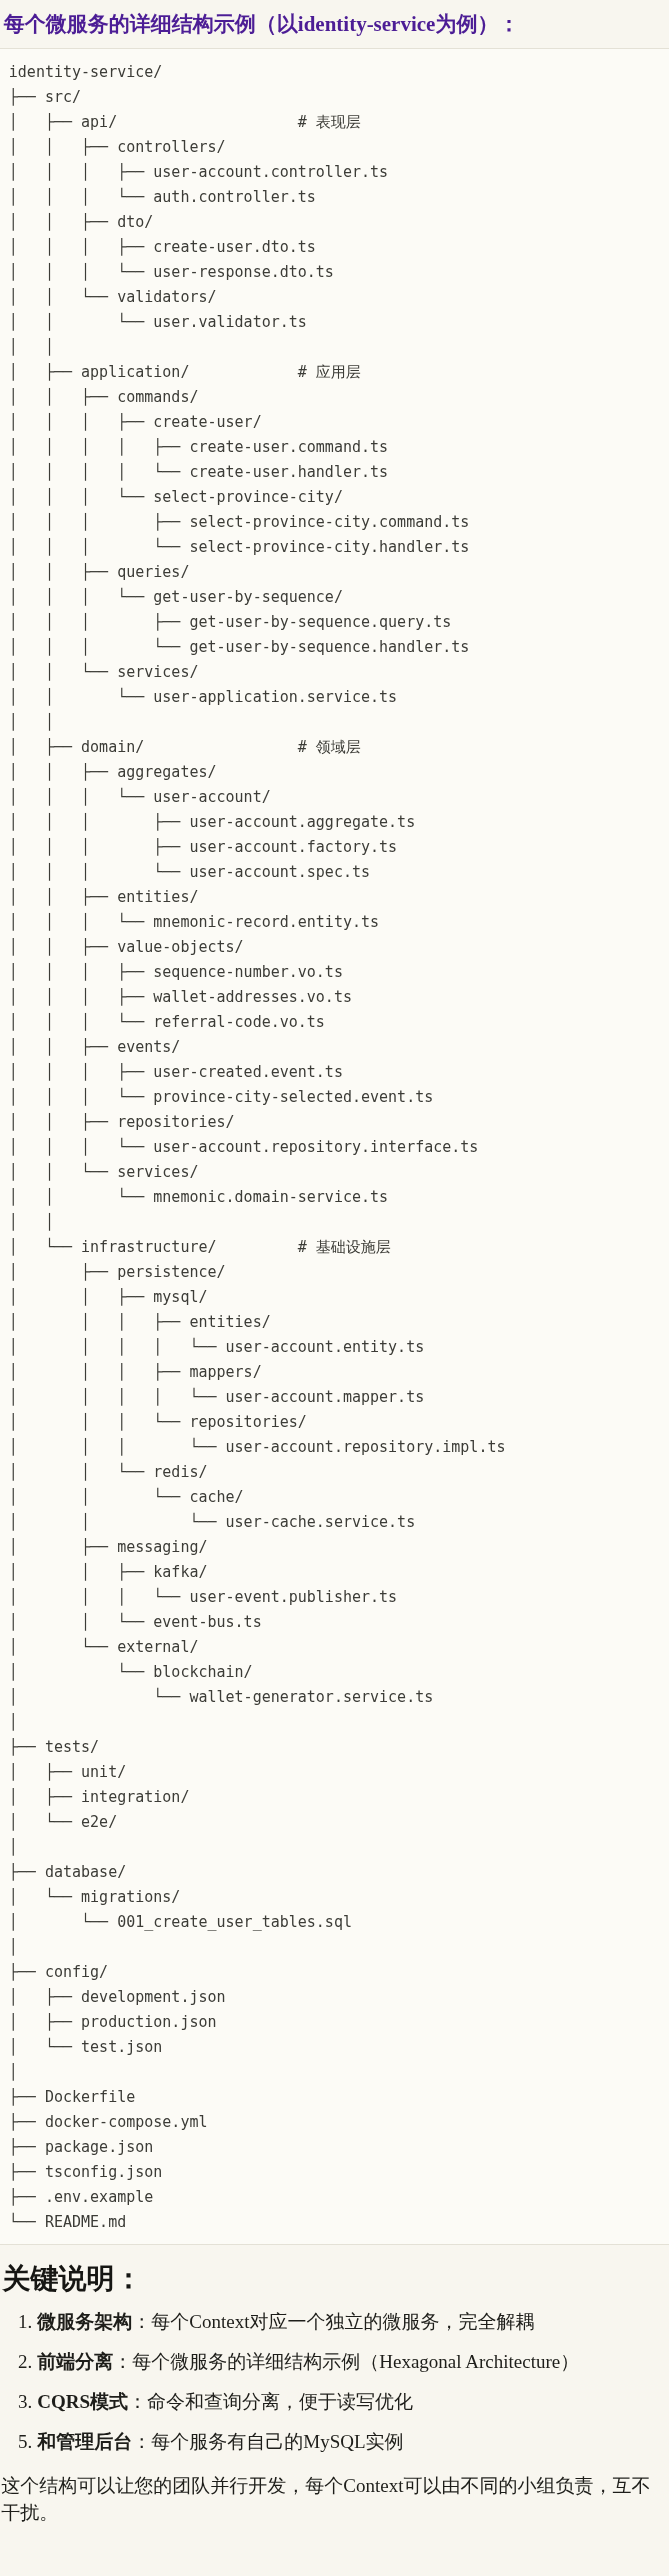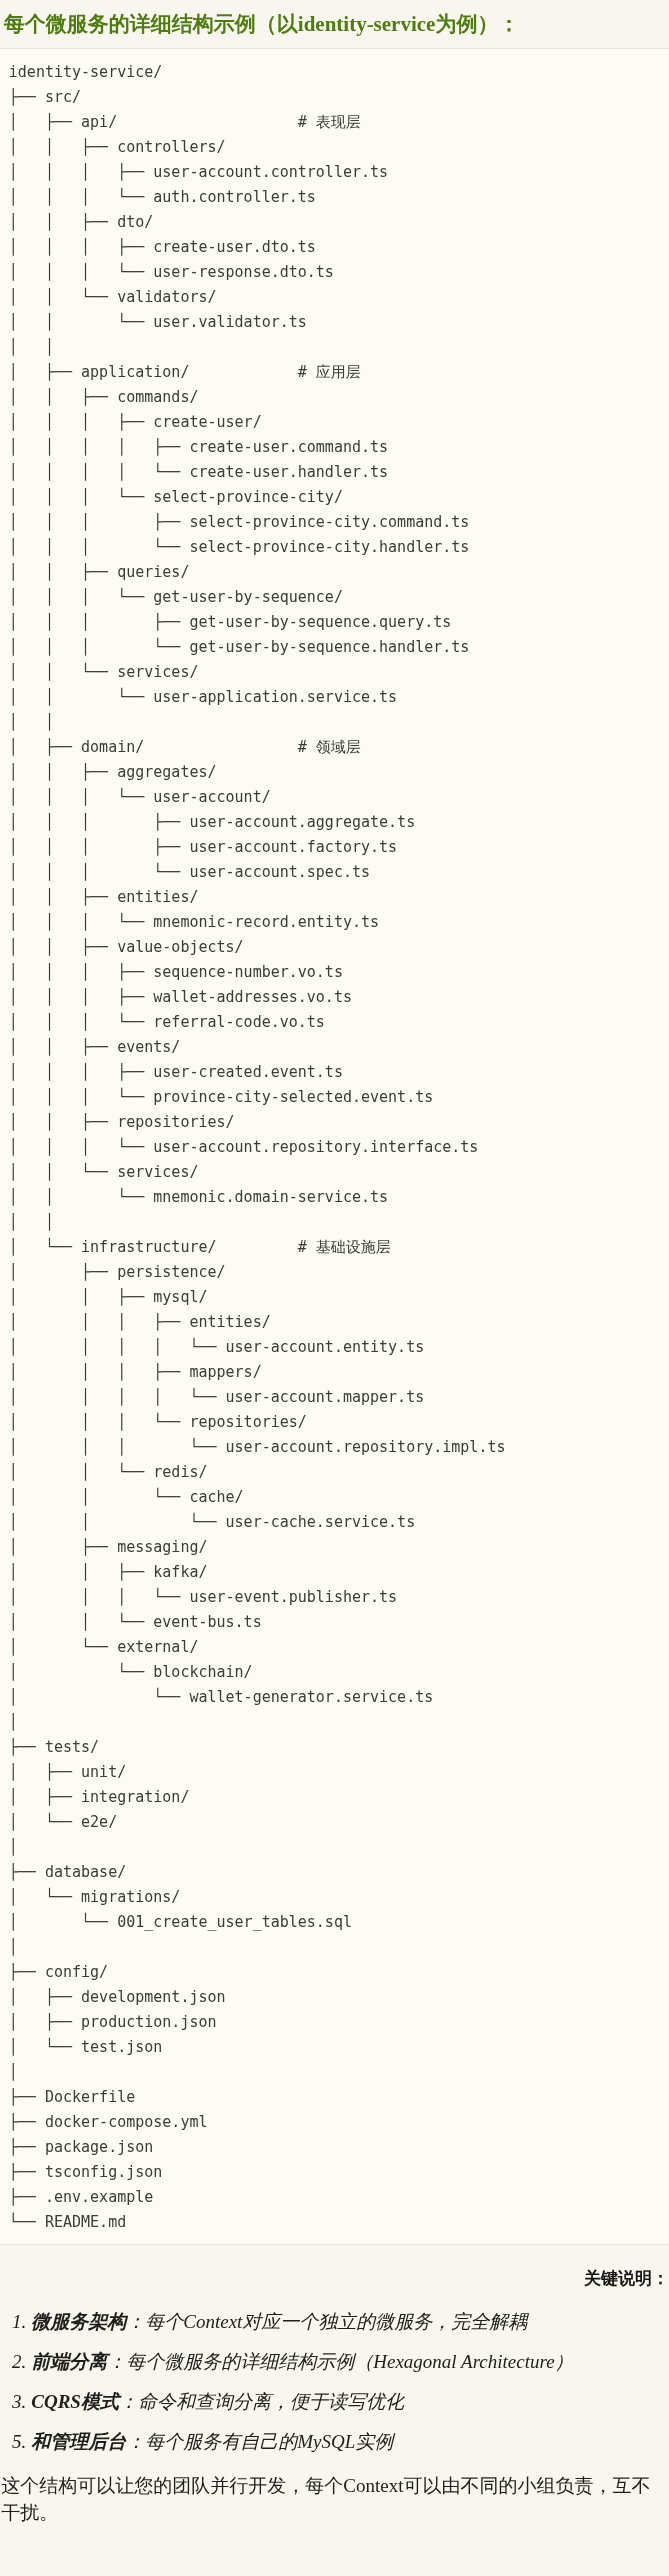--- a/index.html
+++ b/index.html
@@ -10,53 +10,51 @@
     font-family:"Liberation Serif", serif;
     -webkit-font-smoothing:antialiased;
   }
   .page { padding-top:8.8px; }
 
   .doc-title {
     font-size:21px;
     font-weight:700;
     line-height:30px;
     margin:0 0 9.4px 3.8px;
-    color:#4d7c0f;
+    color:#4c1d95;
   }
 
   .codeblock {
     background:#FCFBF6;
     border-top:0.6px solid #E4E1D6;
     border-bottom:0.6px solid #E4E1D6;
     padding:11.3px 8.8px 8.8px 8.8px;
   }
   .codeblock pre {
     margin:0;
     font-family:"DejaVu Sans Mono", monospace;
     font-size:15px;
     line-height:25px;
     color:#3C3C37;
     white-space:pre;
   }
 
   .notes-heading {
-    font-size:17px;
+    font-size:28px;
     font-weight:700;
     line-height:27.5px;
     margin:20px 0 15px 2.5px;
     color:#161613;
-    text-align:right;
   }
   .notes-list { margin:0; padding:0; }
   .note-item {
     font-size:19px;
     line-height:27.5px;
     margin:0 0 12.5px 0;
-    padding-left:12px;
-    font-style:italic;
+    padding-left:18px;
   }
   .note-item .num { margin-right:5px; }
   .note-item strong { font-weight:700; }
   .footer-para {
     font-size:19px;
     line-height:27.5px;
     margin:16.3px 0 8.8px 1.3px;
   }
 </style>
 </head>

